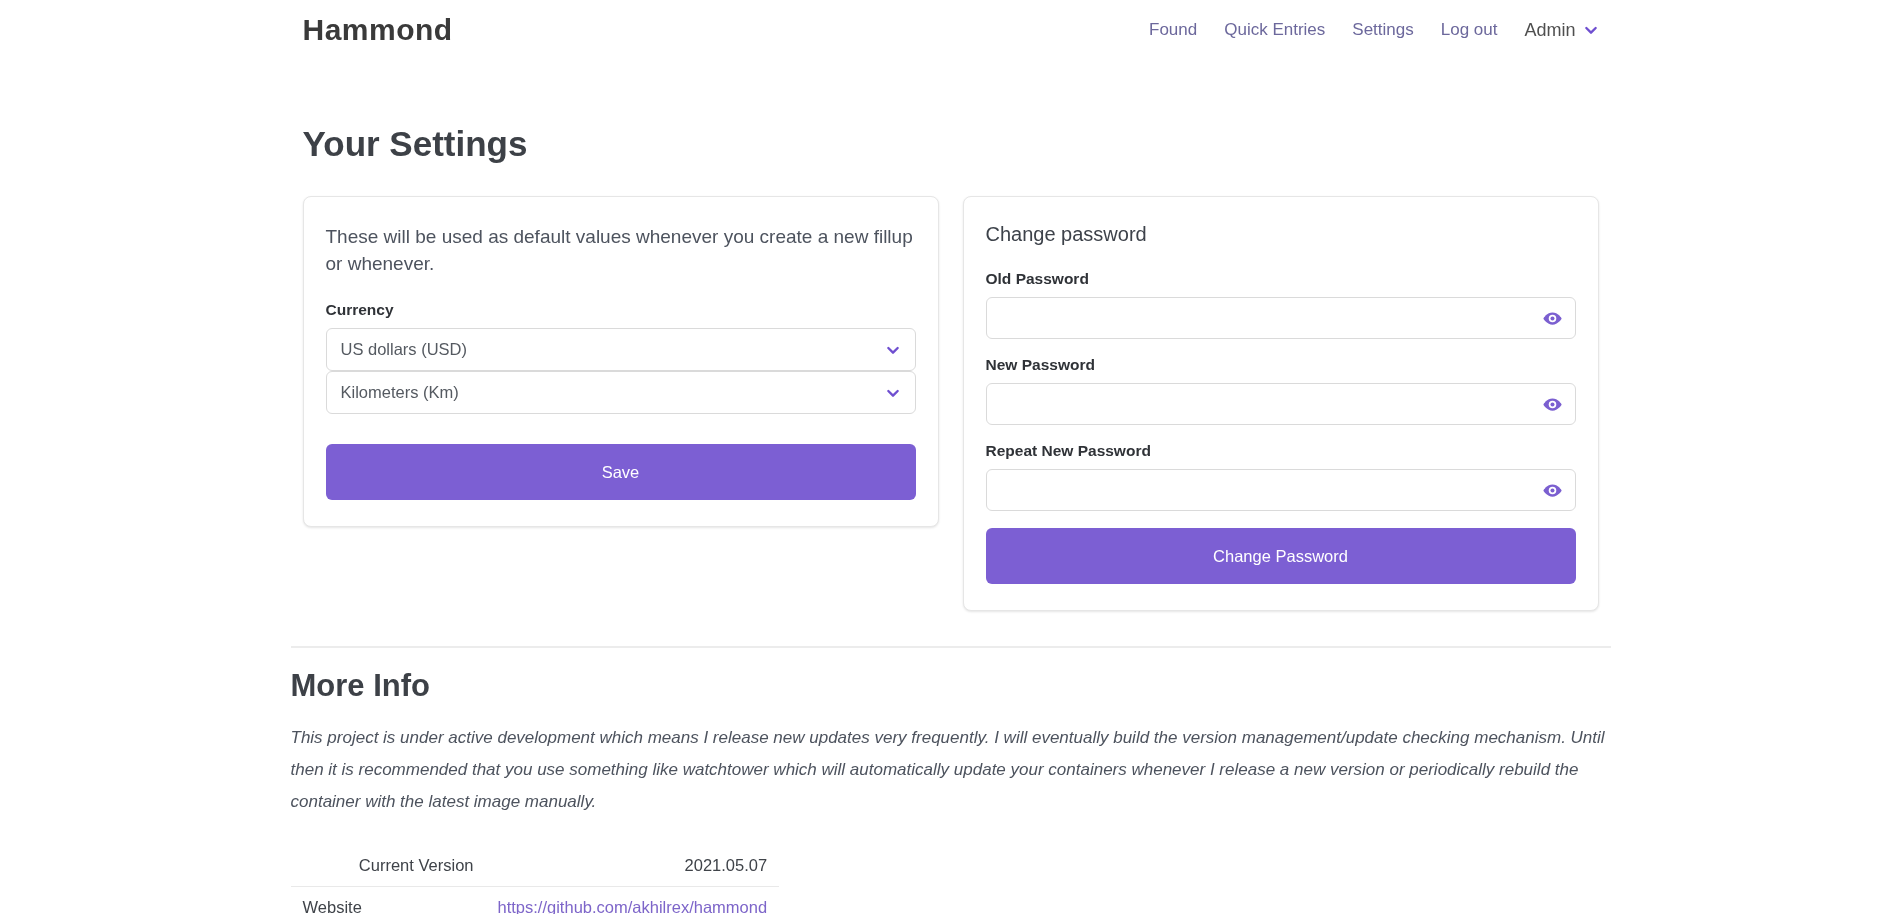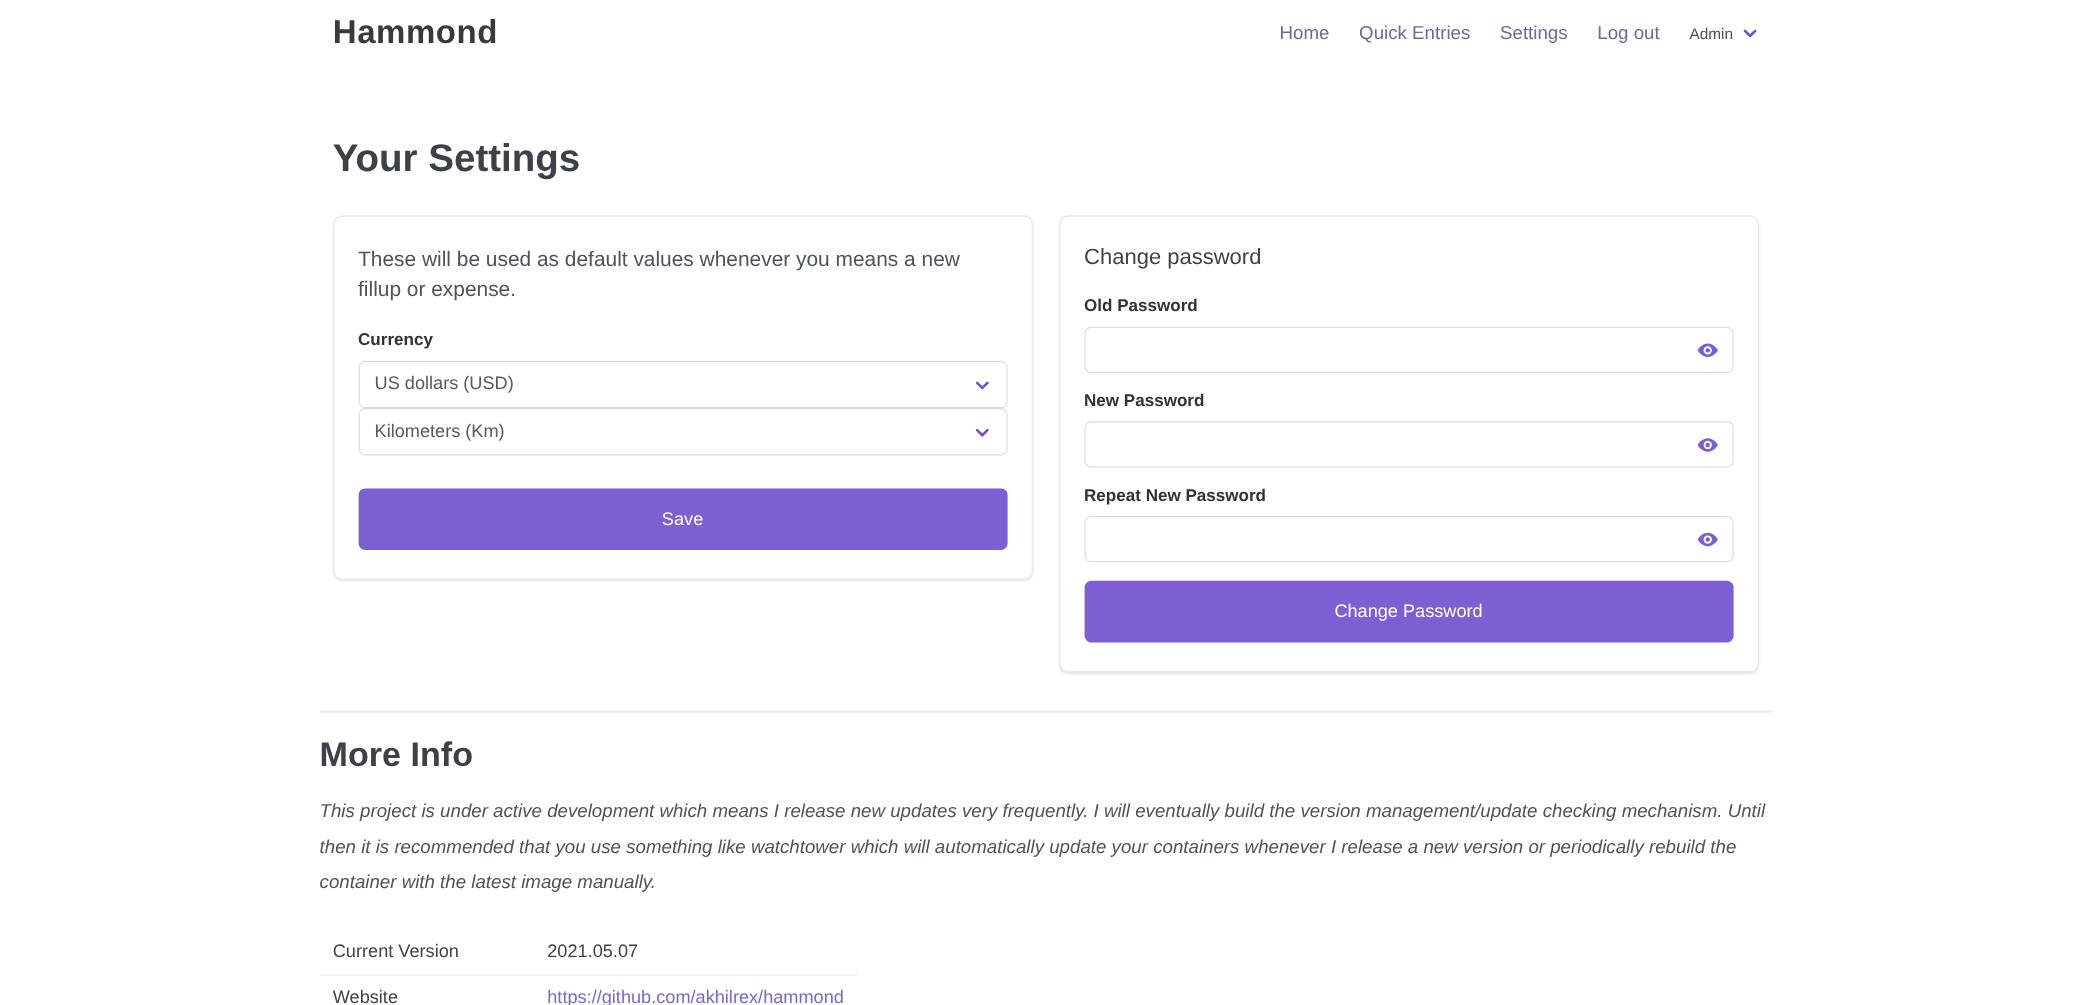--- a/index.html
+++ b/index.html
@@ -18,21 +18,21 @@
   .brand {
     font-size: 30px; font-weight: 800; color: #3a3a3a; letter-spacing: 0.5px;
     cursor: pointer;
   }
   .nav-links { display: flex; align-items: center; gap: 27px; }
   .nav-links a {
     font-size: 17px; color: #6c689c; text-decoration: none; cursor: pointer;
   }
   .user-menu {
     display: flex; align-items: center; gap: 7px; cursor: pointer;
-    font-size: 14px; color: #4f4f4f; font-weight: 500; justify-content: space-between;
+    font-size: 18px; color: #4f4f4f; font-weight: 500; justify-content: space-between;
   }
   .chev { width: 16px; height: 16px; display: inline-block; }
 
   
   h1.page-title {
     font-size: 35px; font-weight: 600; color: #3d4147;
     margin-top: 64px; margin-bottom: 32px;
   }
 
   
@@ -86,33 +86,33 @@
   }
   .dev-note {
     font-size: 17px; font-style: italic; color: #4d535e; line-height: 32px;
   }
   table.info-table { border-collapse: collapse; margin-top: 27px; }
   table.info-table td {
     border-top: 1px solid #e9e9e9;
     padding: 10px 12px; font-size: 16.5px; color: #3f4349;
     line-height: 21px; vertical-align: middle;
   }
-  table.info-table tr:first-child td { border-top: none; }
+  table.info-table tr:first-child td { border-top: none; text-align: right; }
   td.c-label { width: 195px; }
   td.c-value { width: 287px; }
   .tbl-link { color: #7d65c9; text-decoration: none; cursor: pointer; }
 </style>
 </head>
 <body>
 
 <nav class="navbar">
   <div class="container pad nav-inner">
     <div class="brand">Hammond</div>
     <div class="nav-links">
-      <a>Home</a>
+      <a>Found</a>
       <a>Quick Entries</a>
       <a>Settings</a>
       <a>Log out</a>
       <div class="user-menu">
         <span>Admin</span>
         <span class="chev">
           <svg viewBox="0 0 24 24" fill="none" stroke="#6f4fd0" stroke-width="3.5" stroke-linecap="round" stroke-linejoin="round">
               <path d="M5 9l7 7 7-7"></path>
             </svg>
         </span>
@@ -121,21 +121,21 @@
   </div>
 </nav>
 
 <main class="container">
   <div class="pad">
     <h1 class="page-title">Your Settings</h1>
 
     <div class="cards">
 
       <section class="card">
-        <p class="card-desc">These will be used as default values whenever you means a new fillup or expense.</p>
+        <p class="card-desc">These will be used as default values whenever you create a new fillup or whenever.</p>
 
         <label class="field-label mt">Currency</label>
         <div class="select">
           <span>US dollars (USD)</span>
           <span class="chev">
             <svg viewBox="0 0 24 24" fill="none" stroke="#6f4fd0" stroke-width="3.5" stroke-linecap="round" stroke-linejoin="round">
                 <path d="M5 9l7 7 7-7"></path>
               </svg>
           </span>
         </div>

